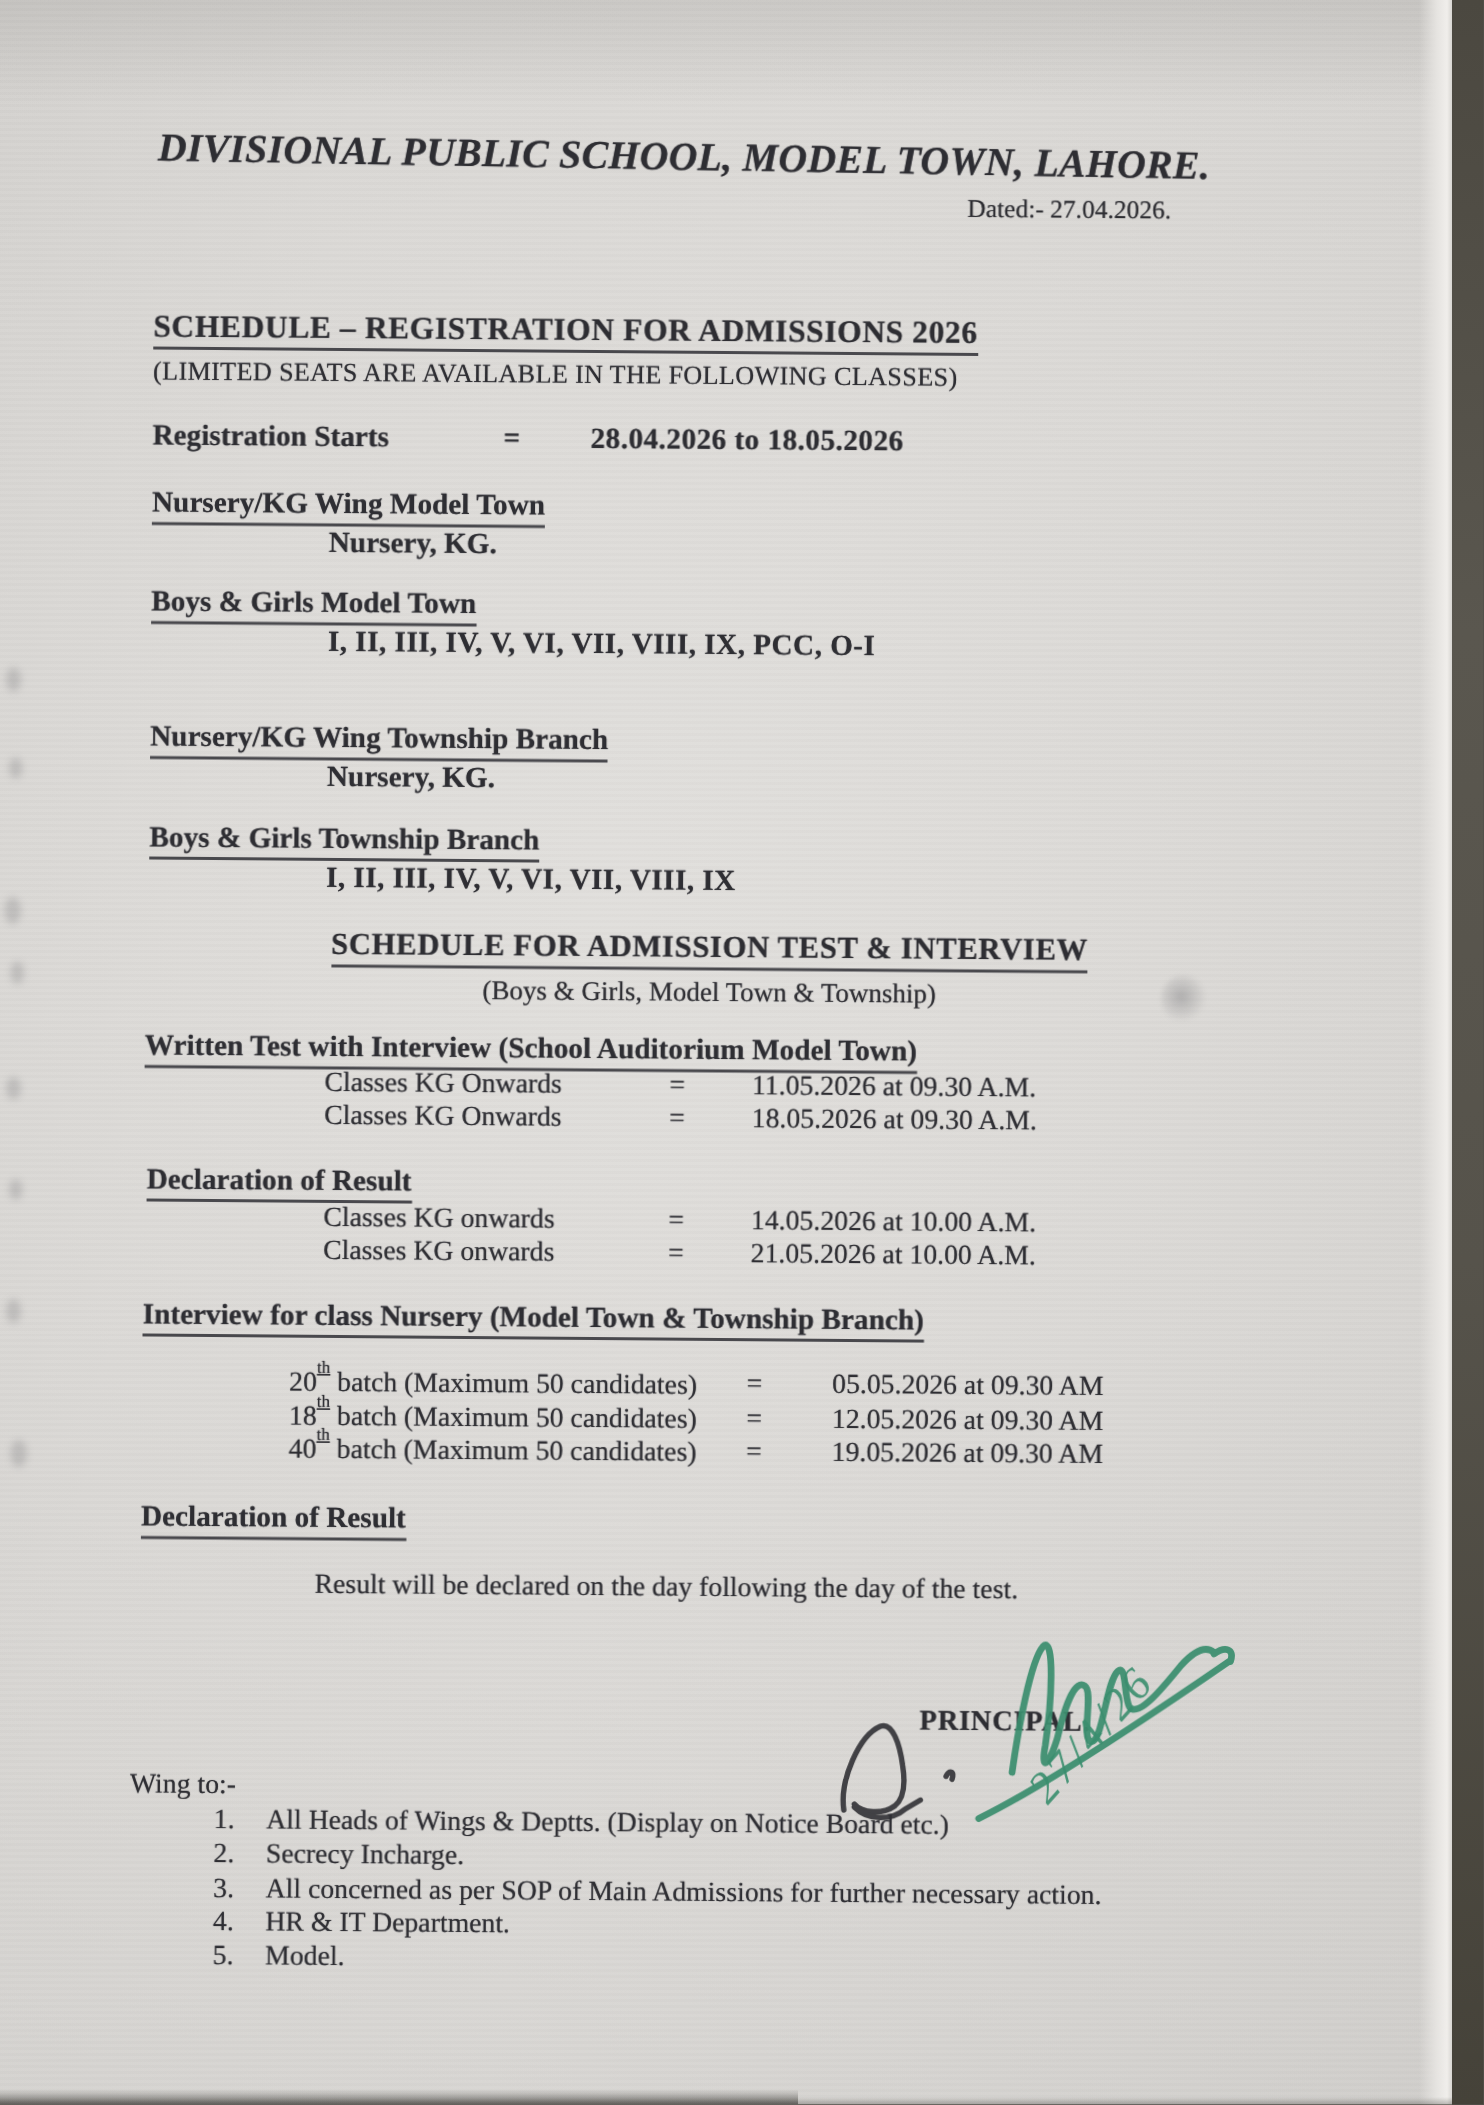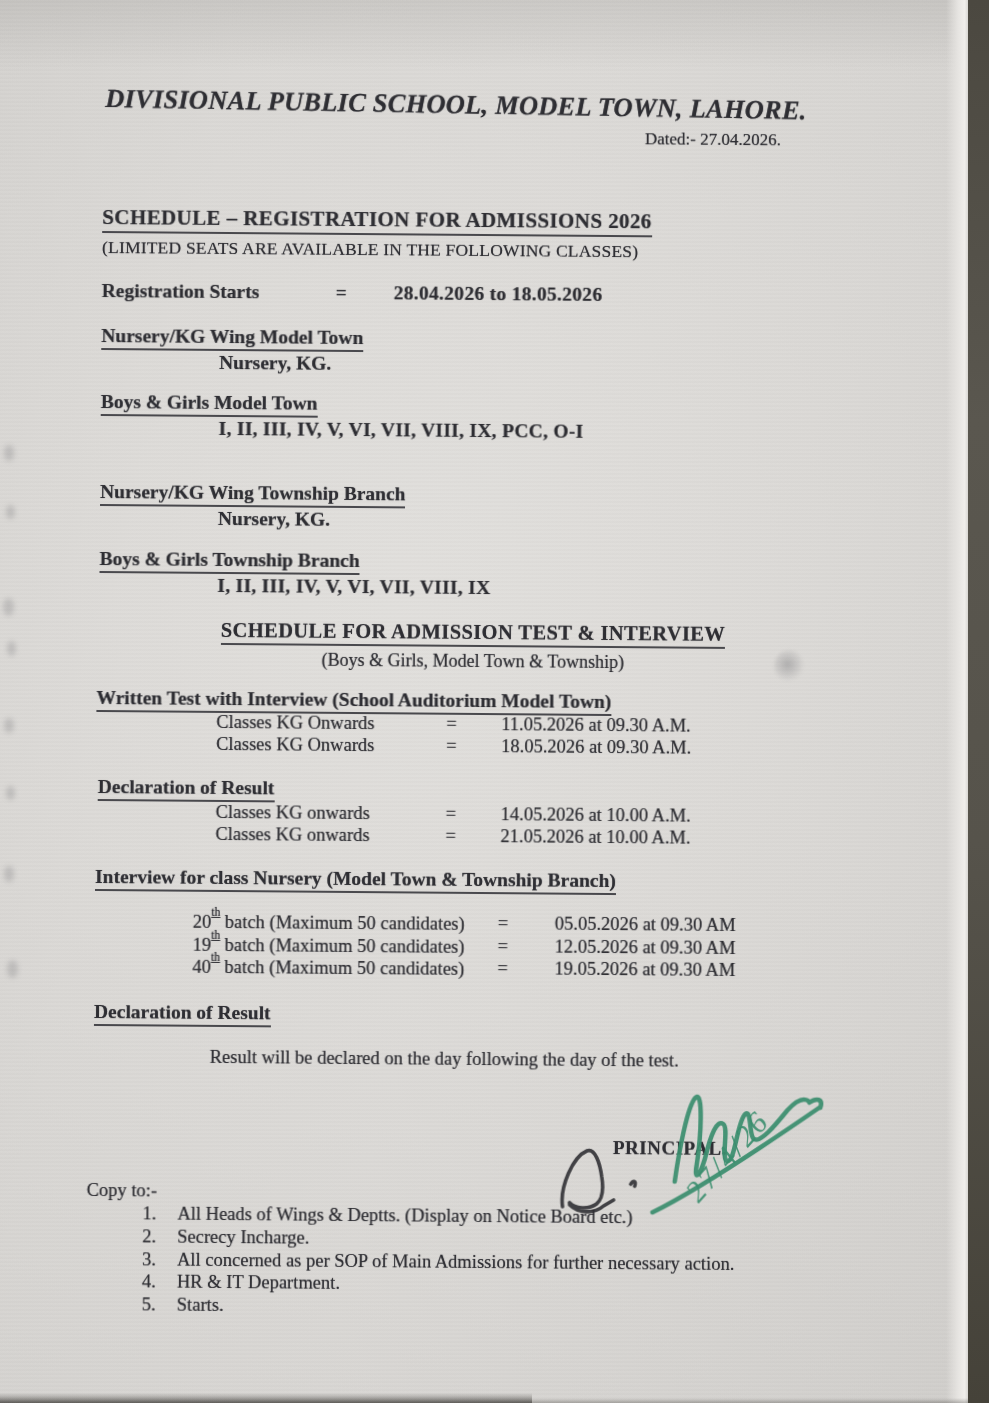--- a/index.html
+++ b/index.html
@@ -146,21 +146,21 @@
       <div class="abs n18 t-shadow" style="left:507px;top:826px;">21.05.2026 at 10.00 A.M.</div>
 
       <div class="abs" style="left:102px;top:869px;">
         <span class="u b19 t-shadow">Interview for class Nursery (Model Town &amp; Township Branch)</span>
       </div>
 
       <div class="abs n18 t-shadow" style="left:200px;top:913px;"><span>20</span><sup class="ord">th</sup><span> batch (Maximum 50 candidates)</span></div>
       <div class="abs n18 t-shadow" style="left:505px;top:913px;">=</div>
       <div class="abs n18 t-shadow" style="left:562px;top:913px;">05.05.2026 at 09.30 AM</div>
 
-      <div class="abs n18 t-shadow" style="left:200px;top:936px;"><span>19</span><sup class="ord">th</sup><span> batch (Maximum 50 candidates)</span></div>
+      <div class="abs n18 t-shadow" style="left:200px;top:936px;"><span>18</span><sup class="ord">th</sup><span> batch (Maximum 50 candidates)</span></div>
       <div class="abs n18 t-shadow" style="left:505px;top:936px;">=</div>
       <div class="abs n18 t-shadow" style="left:562px;top:936px;">12.05.2026 at 09.30 AM</div>
 
       <div class="abs n18 t-shadow" style="left:200px;top:958px;"><span>40</span><sup class="ord">th</sup><span> batch (Maximum 50 candidates)</span></div>
       <div class="abs n18 t-shadow" style="left:505px;top:958px;">=</div>
       <div class="abs n18 t-shadow" style="left:562px;top:958px;">19.05.2026 at 09.30 AM</div>
 
       <div class="abs" style="left:102px;top:1004px;">
         <span class="u b19 t-shadow">Declaration of Result</span>
       </div>
@@ -181,32 +181,32 @@
       </svg>
 
       <svg style="left:552px;top:1142px;" width="110" height="80" viewBox="0 0 110 80">
         <g fill="none" stroke="#2d2d31" stroke-width="3.6" stroke-linecap="round" stroke-linejoin="round" opacity=".88">
           <path d="M20,64 C17,44 30,14 44,8 C52,5 57,20 59,34 C61,46 60,56 54,61 C46,67 32,66 27,60"></path>
           <path d="M27,62 C36,71 52,71 61,63 L71,57"></path>
           <path d="M88,41 C90,37 94,37 92,43"></path>
         </g>
       </svg>
 
-      <div class="abs copy-label t-shadow">Copy to:-</div>
+      <div class="abs copy-label t-shadow">Wing to:-</div>
 
       <div class="copy-num t-shadow" style="left:152px;top:1206px;">1.</div>
       <div class="copy-text t-shadow" style="left:187px;top:1206px;">All Heads of Wings &amp; Deptts. (Display on Notice Board etc.)</div>
       <div class="copy-num t-shadow" style="left:152px;top:1229px;">2.</div>
       <div class="copy-text t-shadow" style="left:187px;top:1229px;">Secrecy Incharge.</div>
       <div class="copy-num t-shadow" style="left:152px;top:1252px;">3.</div>
       <div class="copy-text t-shadow" style="left:187px;top:1252px;">All concerned as per SOP of Main Admissions for further necessary action.</div>
       <div class="copy-num t-shadow" style="left:152px;top:1274px;">4.</div>
       <div class="copy-text t-shadow" style="left:187px;top:1274px;">HR &amp; IT Department.</div>
       <div class="copy-num t-shadow" style="left:152px;top:1297px;">5.</div>
-      <div class="copy-text t-shadow" style="left:187px;top:1297px;">Starts.</div>
+      <div class="copy-text t-shadow" style="left:187px;top:1297px;">Model.</div>
 
     </div>
 
     <div class="paper-edge"></div>
     <div class="shadow-bottom"></div>
     <div class="shadow-bottom2"></div>
   </div>
 </div>
 
 </body></html>

